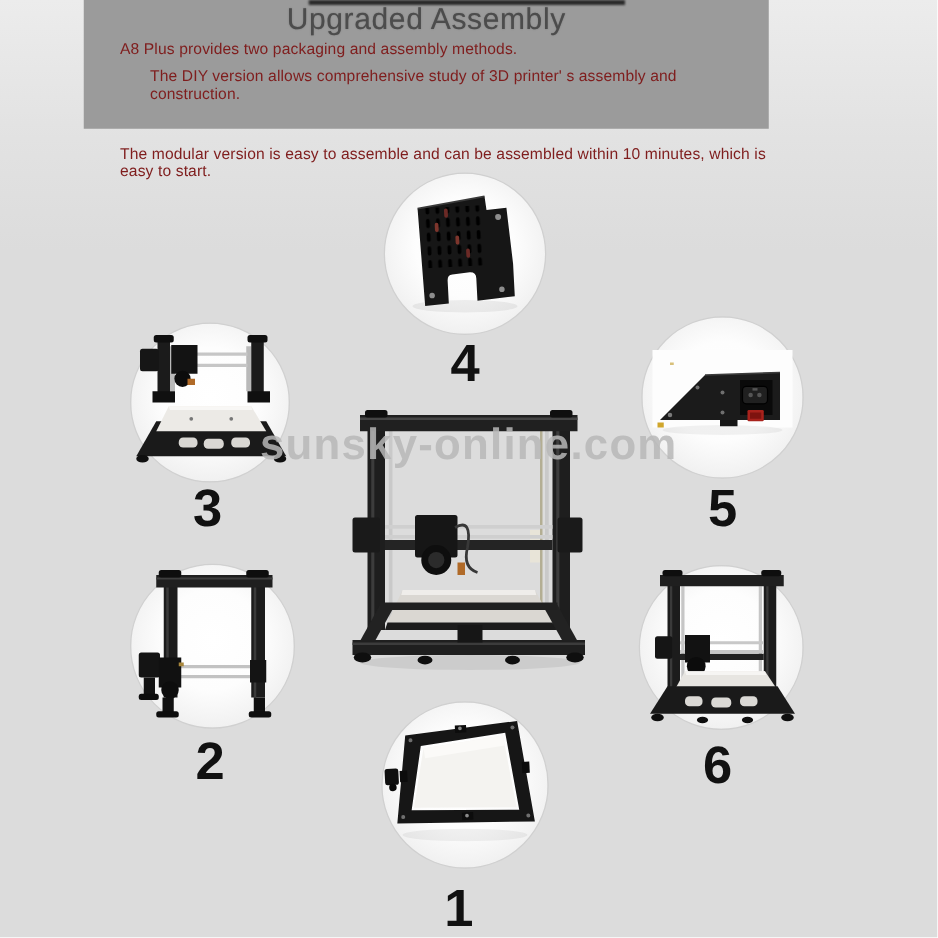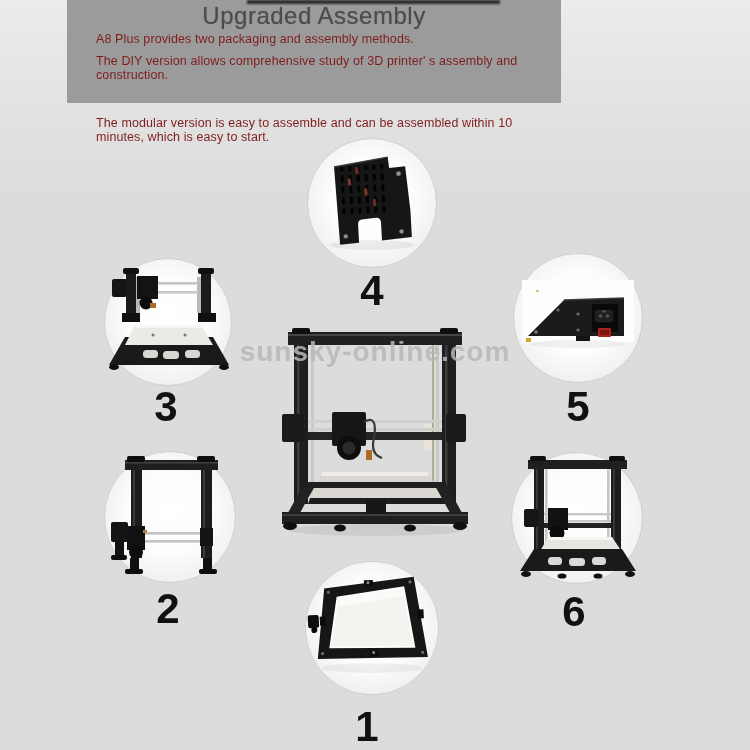--- a/index.html
+++ b/index.html
@@ -1,47 +1,47 @@
 <!DOCTYPE html>
 <html><head>
 <meta charset="utf-8">
 <style>
   html,body{margin:0;padding:0;}
   body{width:750px;height:750px;font-family:"Liberation Sans",sans-serif;overflow:hidden;}
   .page{position:relative;width:750px;height:750px;
         background:linear-gradient(180deg,#ececec 0%,#e2e2e2 110px,#dcdcdc 200px,#dcdcdc 100%);}
   
-  .header{position:absolute;left:67px;top:0;width:494px;height:103px;background:#9b9b9b;}
+  .header{position:absolute;left:67px;top:0;width:548px;height:103px;background:#9b9b9b;}
   .top-strip{position:absolute;left:247px;top:0;width:253px;height:4px;
              background:rgba(22,22,22,.85);filter:blur(1px);z-index:3;}
   .title{position:absolute;left:0;top:2px;width:100%;text-align:center;
          font-size:24px;color:#4c4c4c;letter-spacing:.5px;
          text-shadow:0 0 1px rgba(70,70,70,.55);}
   .hline{position:absolute;left:29px;font-size:12.5px;color:#7f1d1d;letter-spacing:.1px;}
-  .l1{top:32px;} .l2{top:54px;} .l3{top:76px;margin-top:40px;}
+  .l1{top:32px;} .l2{top:54px;margin-left:24px;} .l3{top:76px;margin-top:40px;}
   
   .circle{position:absolute;border-radius:50%;border:1px solid #d0d0d0;
           background:radial-gradient(circle at 50% 46%,#ffffff 0%,#fdfdfd 42%,#f1f1f1 72%,#e3e3e3 100%);}
   .c4{left:307px;top:138px;width:128px;height:128px;}
   .c3{left:104px;top:258px;width:126px;height:126px;}
   .c5{left:513px;top:253px;width:128px;height:128px;}
   .c2{left:104px;top:451px;width:130px;height:130px;}
   .c6{left:511px;top:452px;width:130px;height:130px;}
   .c1{left:305px;top:561px;width:132px;height:132px;}
   .circle svg{position:absolute;left:0;top:0;width:100%;height:100%;}
   
   .num{position:absolute;width:84px;text-align:center;font-size:42px;font-weight:bold;
        color:#111;line-height:1;}
   .n4{left:330px;top:270px;} .n3{left:124px;top:386px;} .n5{left:536px;top:386px;}
   .n2{left:126px;top:588px;} .n6{left:532px;top:591px;} .n1{left:325px;top:706px;}
   
   .printer{position:absolute;left:280px;top:324px;width:192px;height:214px;}
   
   .watermark{position:absolute;left:0;top:336px;width:750px;text-align:center;
-             font-size:28px;font-weight:bold;letter-spacing:1px;
+             font-size:35px;font-weight:bold;letter-spacing:1px;
              color:rgba(183,183,183,.85);z-index:6;}
 </style>
 </head>
 <body>
 
 <div class="page">
 
   <div class="top-strip"></div>
 
   <div class="header">

